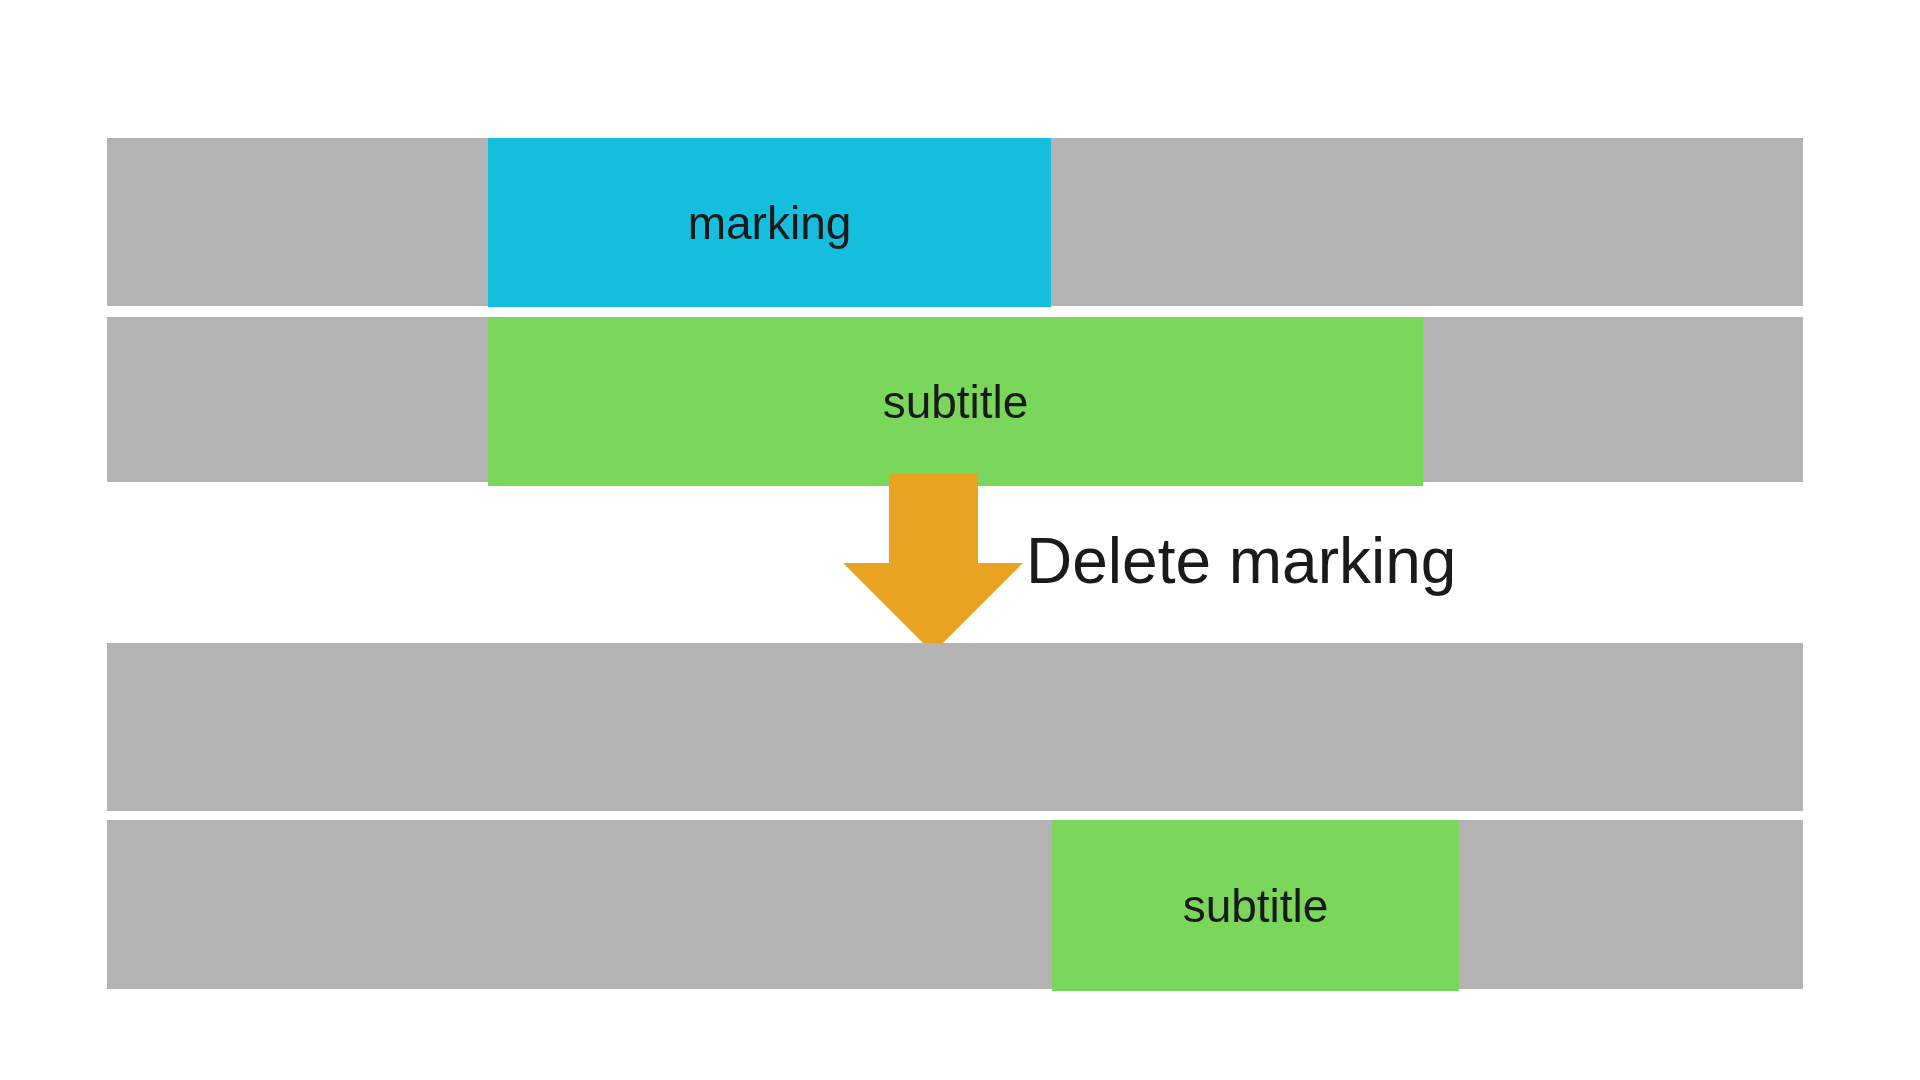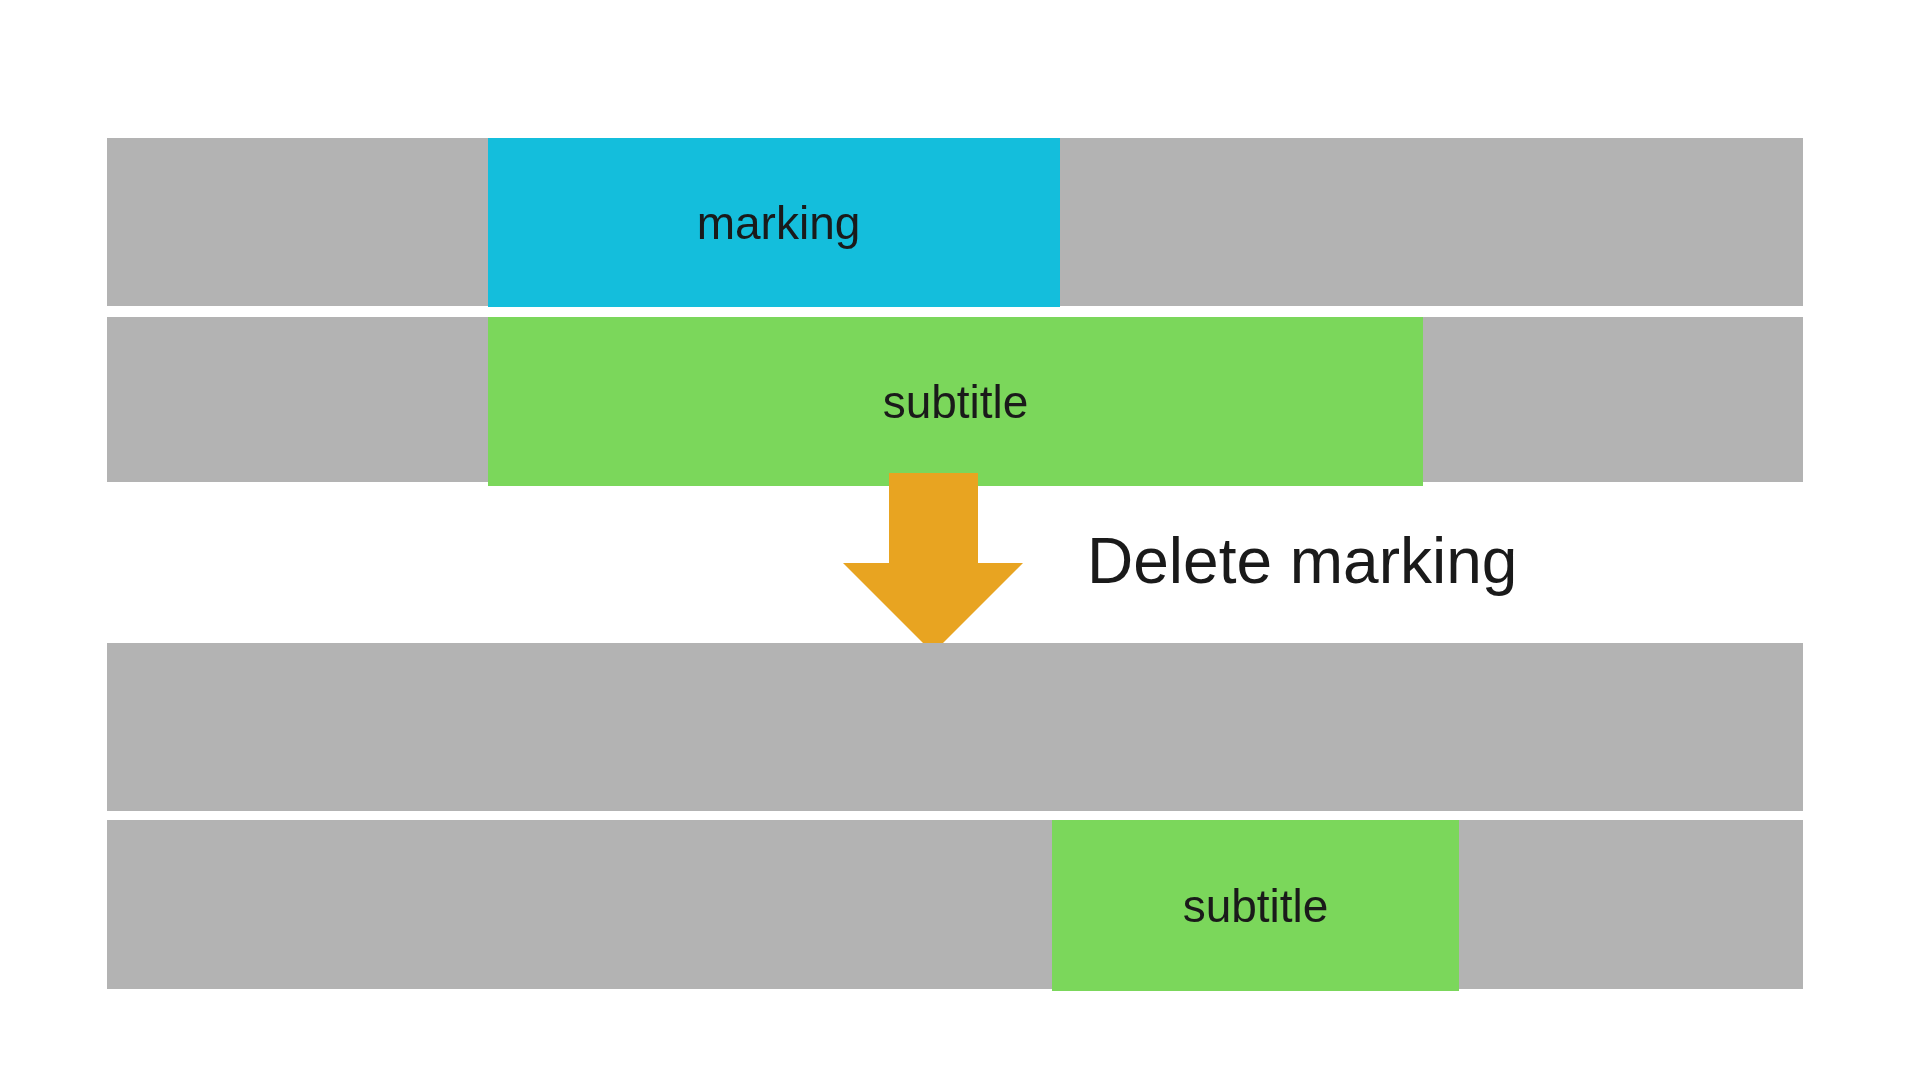--- a/index.html
+++ b/index.html
@@ -31,42 +31,42 @@
     display: flex;
     align-items: center;
     justify-content: center;
   }
   .segment span {
     font-size: 46px;
     line-height: 1;
   }
   .seg-marking {
     left: 488px; top: 138px;
-    width: 563px; height: 169px; padding-left: 9px;
+    width: 563px; height: 169px;
   }
   .seg-subtitle-before {
     left: 488px; top: 317px;
     width: 935px; height: 169px;
   }
   .seg-subtitle-after {
     left: 1052px; top: 820px;
     width: 407px; height: 171px;
   }
   .arrow-wrap {
     position: absolute;
     left: 843px; top: 473px;
     width: 180px; height: 180px;
   }
   .arrow-wrap svg {
     display: block;
     width: 100%; height: 100%;
   }
   .caption {
     position: absolute;
-    left: 1087px;
+    left: 1026px;
     top: 529px;
     font-size: 64px;
     line-height: 1;
     white-space: nowrap;
   }
 </style>
 </head>
 <body>
 
 <div class="stage" style="background-color: rgb(255, 255, 255); color: rgb(26, 26, 26);">

